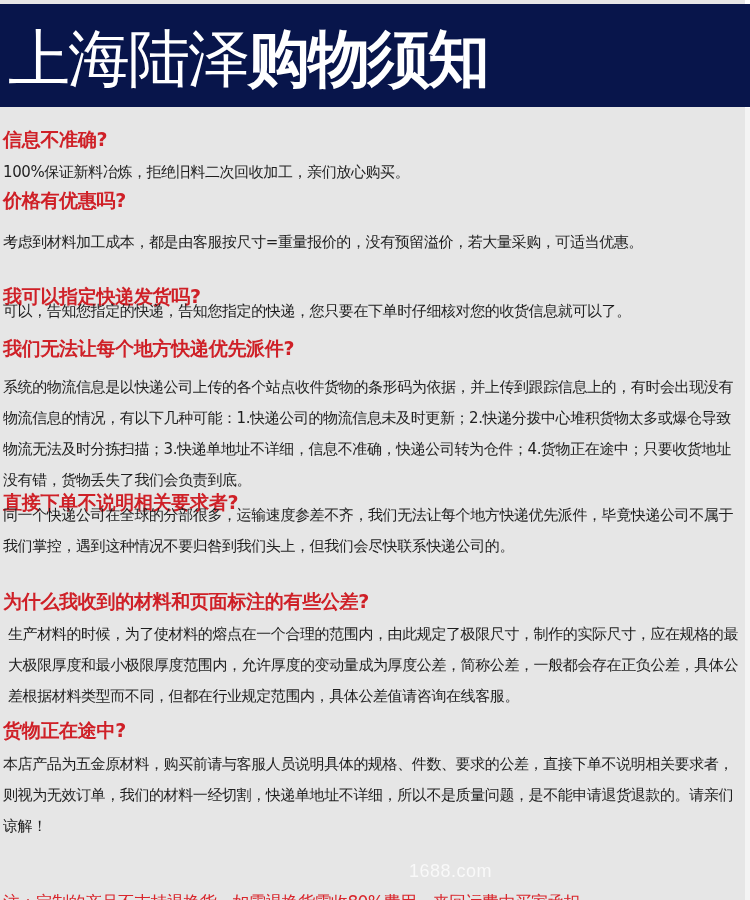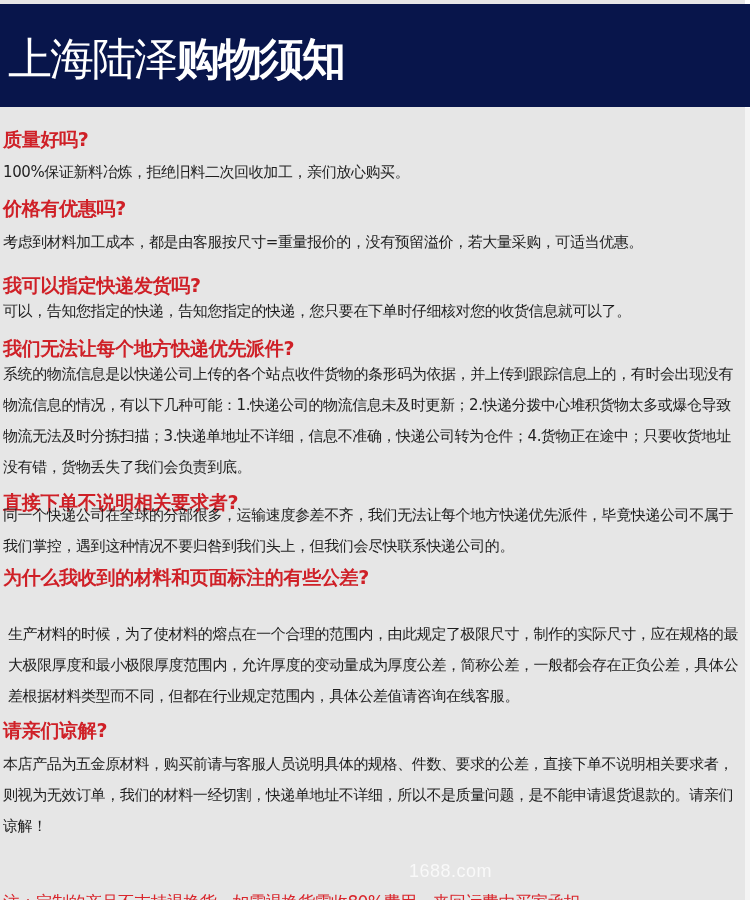--- a/index.html
+++ b/index.html
@@ -16,21 +16,21 @@
   .right-strip {
     position: absolute; right: 0; top: 108px; width: 5px; height: 792px;
     background: #f4f4f4;
   }
   .banner {
     position: absolute; left: 0; top: 4px; width: 750px; height: 103px;
     background: #08154b;
   }
   .banner-title {
     position: absolute; left: 8px; top: 22px;
-    font-size: 44px; line-height: 66px; color: #ffffff; letter-spacing: -2px;
+    font-size: 62px; line-height: 66px; color: #ffffff; letter-spacing: -2px;
     white-space: nowrap;
   }
   .banner-title .light { font-weight: normal; }
   .banner-title .bold { font-weight: bold; }
   .q {
     position: absolute; left: 3px;
     color: #cf2027; font-size: 19px; font-weight: bold; line-height: 24px;
     white-space: nowrap; letter-spacing: -0.3px;
   }
   .a {
@@ -57,35 +57,35 @@
 
 <div class="page"></div>
 <div class="right-strip"></div>
 
 <div class="banner">
   <div class="banner-title">
     <span class="light">上海陆泽</span><span class="bold">购物须知</span>
   </div>
 </div>
 
-<div class="q" style="top:127px">质量好吗?</div>
+<div class="q" style="top:127px">信息不准确?</div>
 <div class="a" style="top:157px">100%保证新料冶炼，拒绝旧料二次回收加工，亲们放心购买。</div>
 
-<div class="q" style="top:196px">价格有优惠吗?</div>
+<div class="q" style="top:188px">价格有优惠吗?</div>
 <div class="a" style="top:227px">考虑到材料加工成本，都是由客服按尺寸=重量报价的，没有预留溢价，若大量采购，可适当优惠。</div>
 
-<div class="q" style="top:273px">我可以指定快递发货吗?</div>
+<div class="q" style="top:284px">我可以指定快递发货吗?</div>
 <div class="a" style="top:296px">可以，告知您指定的快递，告知您指定的快递，您只要在下单时仔细核对您的收货信息就可以了。</div>
 
 <div class="q" style="top:336px">我们无法让每个地方快递优先派件?</div>
-<div class="a" style="top:359px">系统的物流信息是以快递公司上传的各个站点收件货物的条形码为依据，并上传到跟踪信息上的，有时会出现没有物流信息的情况，有以下几种可能：1.快递公司的物流信息未及时更新；2.快递分拨中心堆积货物太多或爆仓导致物流无法及时分拣扫描；3.快递单地址不详细，信息不准确，快递公司转为仓件；4.货物正在途中；只要收货地址没有错，货物丢失了我们会负责到底。</div>
+<div class="a" style="top:372px">系统的物流信息是以快递公司上传的各个站点收件货物的条形码为依据，并上传到跟踪信息上的，有时会出现没有物流信息的情况，有以下几种可能：1.快递公司的物流信息未及时更新；2.快递分拨中心堆积货物太多或爆仓导致物流无法及时分拣扫描；3.快递单地址不详细，信息不准确，快递公司转为仓件；4.货物正在途中；只要收货地址没有错，货物丢失了我们会负责到底。</div>
 
 <div class="q" style="top:490px">直接下单不说明相关要求者?</div>
 <div class="a" style="top:500px">同一个快递公司在全球的分部很多，运输速度参差不齐，我们无法让每个地方快递优先派件，毕竟快递公司不属于我们掌控，遇到这种情况不要归咎到我们头上，但我们会尽快联系快递公司的。</div>
 
-<div class="q" style="top:565px">为什么我收到的材料和页面标注的有些公差?</div>
+<div class="q" style="top:589px">为什么我收到的材料和页面标注的有些公差?</div>
 <div class="a indent" style="top:619px">生产材料的时候，为了使材料的熔点在一个合理的范围内，由此规定了极限尺寸，制作的实际尺寸，应在规格的最大极限厚度和最小极限厚度范围内，允许厚度的变动量成为厚度公差，简称公差，一般都会存在正负公差，具体公差根据材料类型而不同，但都在行业规定范围内，具体公差值请咨询在线客服。</div>
 
-<div class="q" style="top:718px">请亲们谅解?</div>
+<div class="q" style="top:718px">货物正在途中?</div>
 <div class="a" style="top:749px">本店产品为五金原材料，购买前请与客服人员说明具体的规格、件数、要求的公差，直接下单不说明相关要求者，则视为无效订单，我们的材料一经切割，快递单地址不详细，所以不是质量问题，是不能申请退货退款的。请亲们谅解！</div>
 
 <div class="note">注：定制的产品不支持退换货，如需退换货需收80%费用，来回运费由买家承担.</div>
 <div class="watermark">1688.com</div>
 
 </body></html>

